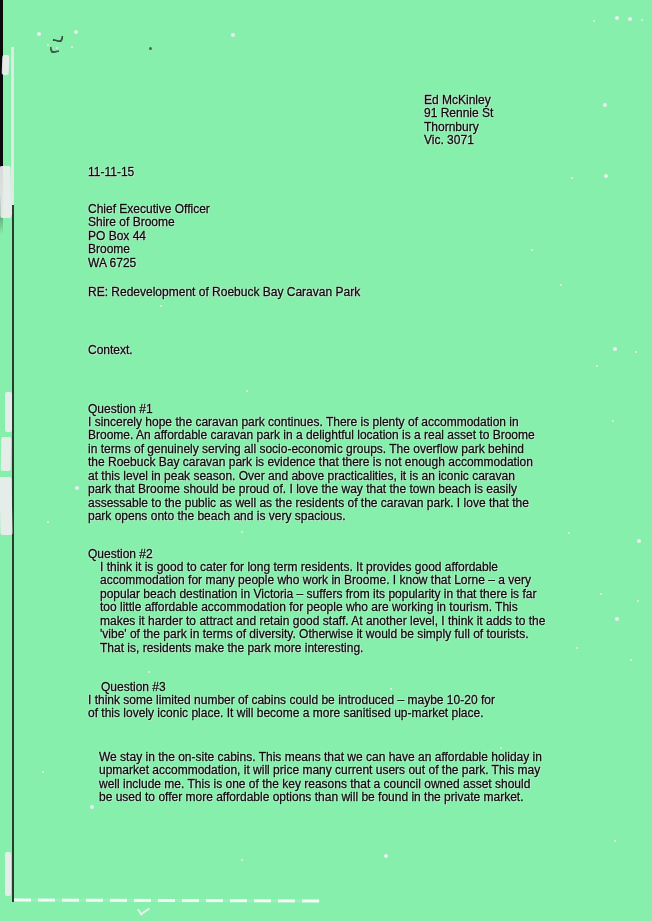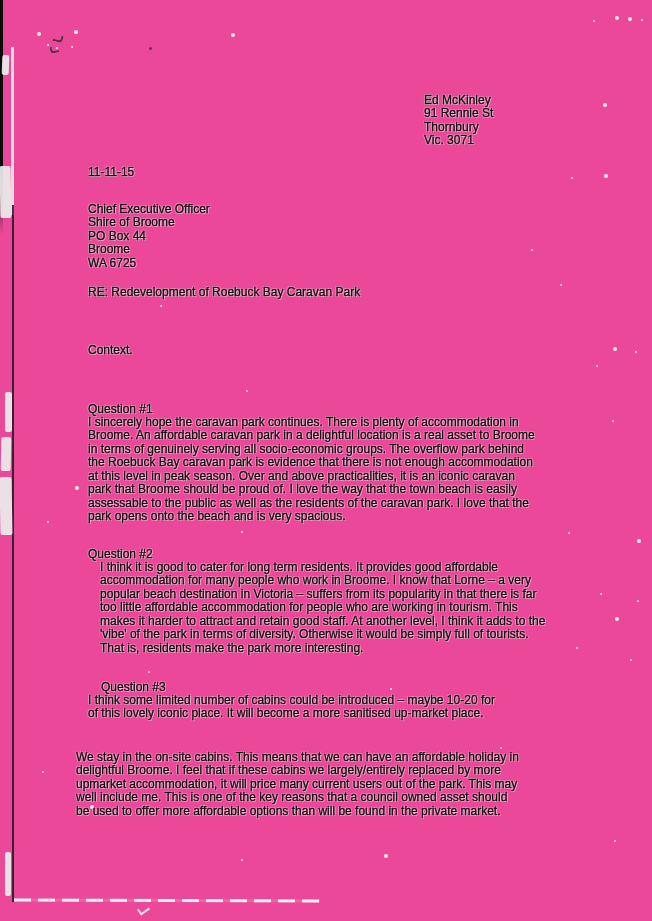--- a/index.html
+++ b/index.html
@@ -1,19 +1,19 @@
 <!DOCTYPE html>
 <html><head>
 <meta charset="utf-8">
 <style>
   html,body{margin:0;padding:0;background:#6f6f6f;}
   #canvas{
     position:relative;
     width:652px;height:921px;
-    background:#ec4899;
+    background:#86efac;
     overflow:hidden;
     font-family:"Liberation Sans", sans-serif;
   }
   .doc-text{position:absolute;left:0;top:0;width:652px;height:921px;filter:blur(0.25px);}
   .block{
     position:absolute;
     font-size:12px;
     line-height:13.45px;
     color:#0c0c0c;
     -webkit-text-stroke:0.3px rgba(12,12,12,0.85);
@@ -130,22 +130,21 @@
         <div class="tline">makes it harder to attract and retain good staff. At another level, I think it adds to the</div>
         <div class="tline">'vibe' of the park in terms of diversity. Otherwise it would be simply full of tourists.</div>
         <div class="tline">That is, residents make the park more interesting.</div>
       </div>
 
     <div class="block bold" style="left:101px;top:681px;">Question #3</div>
     <div class="block" style="left:88px;top:694px;">
         <div class="tline">I think some limited number of cabins could be introduced – maybe 10-20 for</div>
         <div class="tline">of this lovely iconic place. It will become a more sanitised up-market place.</div>
       </div>
-    <div class="block" style="left:76px;top:751px;">
+    <div class="block" style="left:99px;top:751px;">
         <div class="tline">We stay in the on-site cabins. This means that we can have an affordable holiday in</div>
-        <div class="tline">delightful Broome. I feel that if these cabins we largely/entirely replaced by more</div>
         <div class="tline">upmarket accommodation, it will price many current users out of the park. This may</div>
         <div class="tline">well include me.  This is one of the key reasons that a council owned asset should</div>
         <div class="tline">be used to offer more affordable options than will be found in the private market.</div>
       </div>
 
   </div>
 </div>
 
 </body></html>

